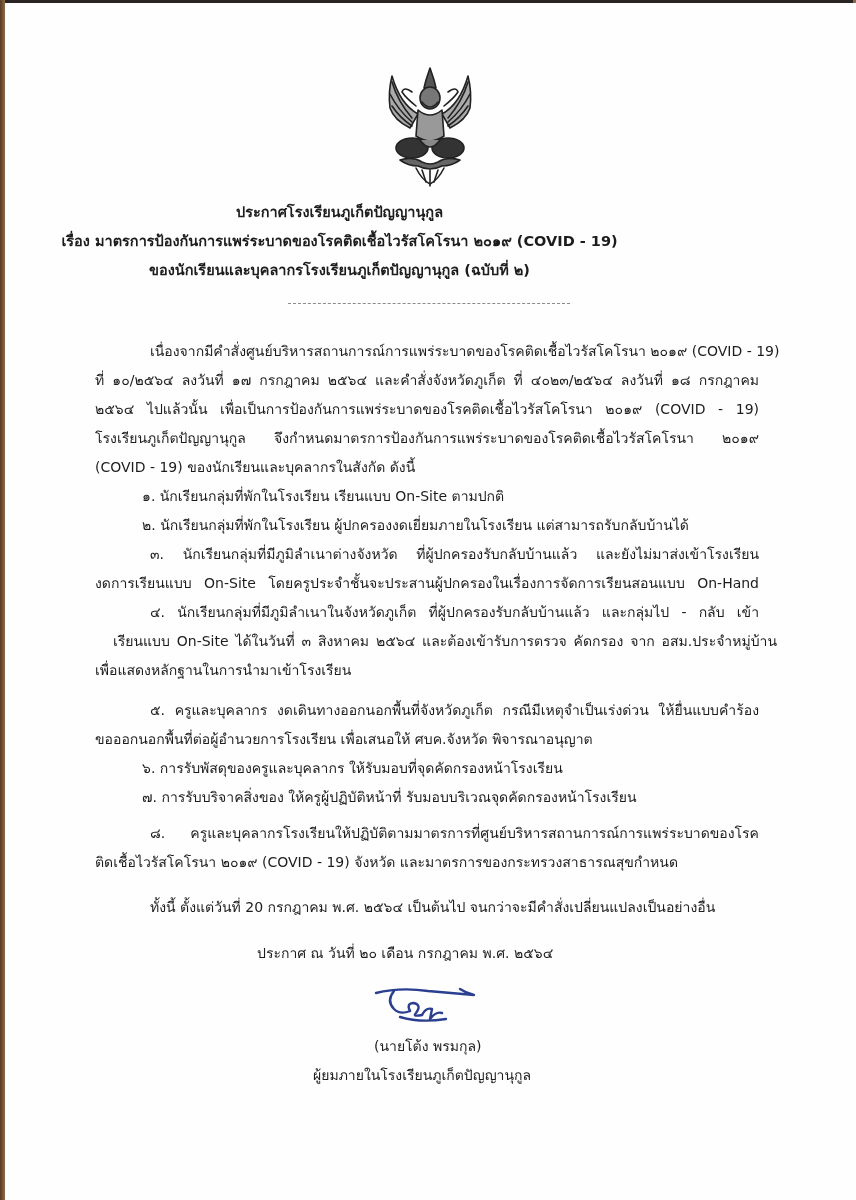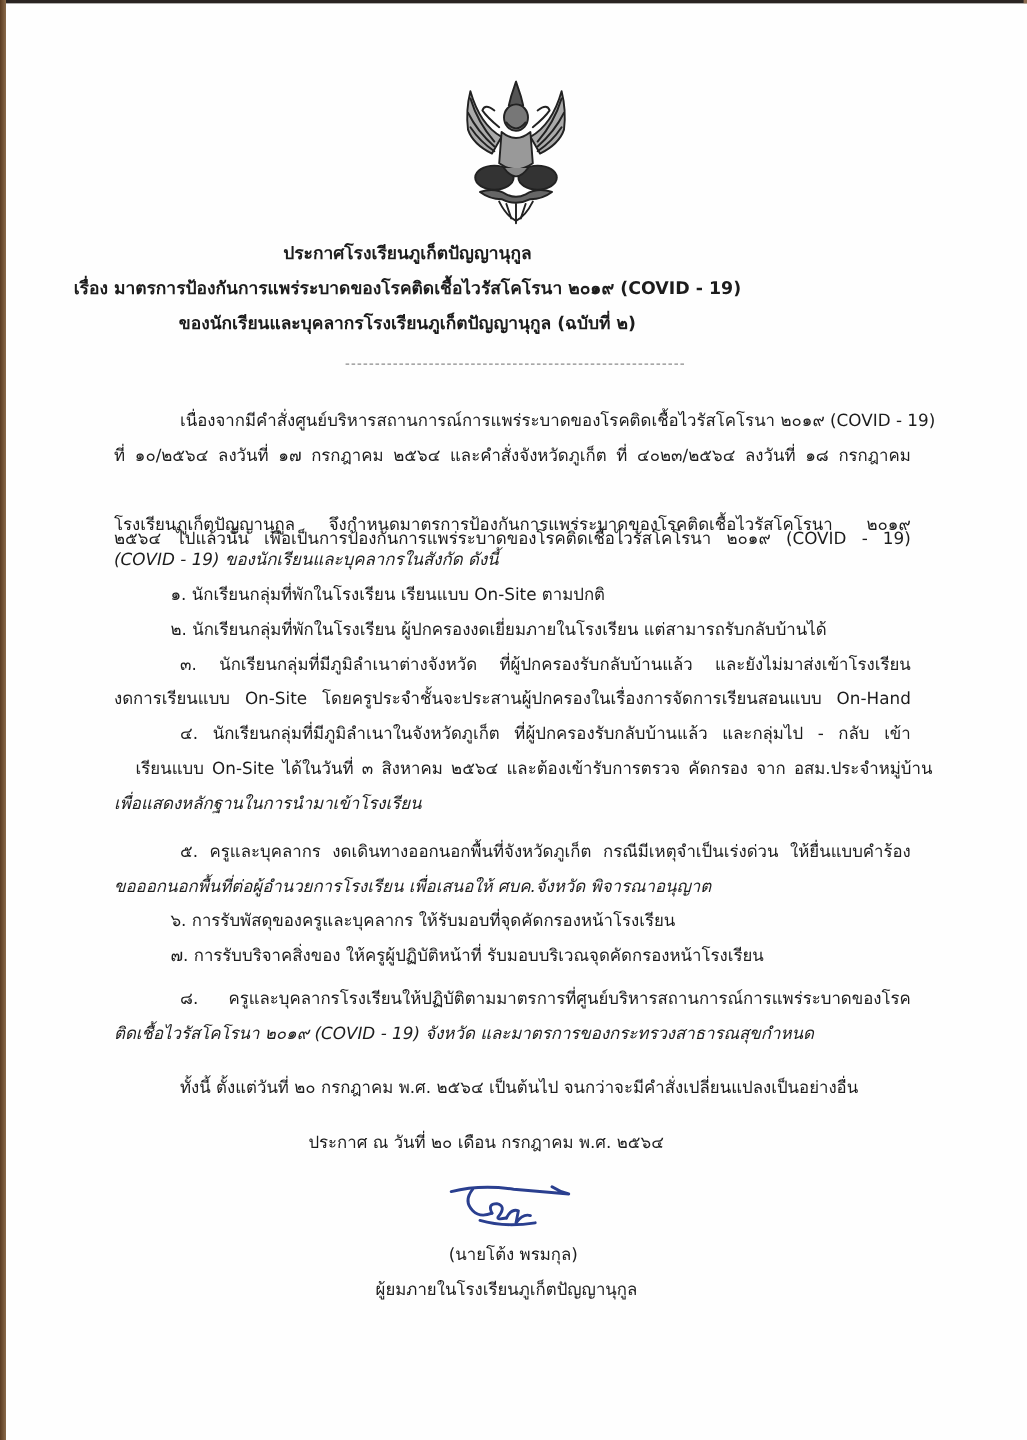--- a/index.html
+++ b/index.html
@@ -19,21 +19,21 @@
 
     .line { position: absolute; white-space: nowrap; font-size: 14px; line-height: 20px; letter-spacing: 0; }
     .center { left: 0; width: 679px; text-align: center; }
     .bold { font-weight: bold; }
     .title { font-size: 14.5px; }
 
     .separator { position: absolute; left: 288px; top: 303px; width: 282px; height: 0; border-top: 1px dashed #8a8a8a; }
 
     .justify { left: 95px; width: 664px; text-align: justify; text-align-last: justify; }
     .indent { left: 142px; }
-    .left95 { left: 95px; font-style: italic; }
+    .left95 { left: 95px; }
 
     .signature { position: absolute; left: 370px; top: 985px; width: 110px; height: 42px; }
   </style>
 </head>
 <body>
 
 <div class="frame-top"></div>
 <div class="frame-left"></div>
 <div class="frame-right"></div>
 
@@ -73,21 +73,21 @@
 </svg>
 
 <div class="line center bold title" style="top:202px;">ประกาศโรงเรียนภูเก็ตปัญญานุกูล</div>
 <div class="line center bold title" style="top:231px;">เรื่อง มาตรการป้องกันการแพร่ระบาดของโรคติดเชื้อไวรัสโคโรนา ๒๐๑๙ (COVID - 19)</div>
 <div class="line center bold title" style="top:260px;">ของนักเรียนและบุคลากรโรงเรียนภูเก็ตปัญญานุกูล (ฉบับที่ ๒)</div>
 
 <div class="separator"></div>
 
 <div class="line justify" style="left:150px; width:609px; top:341px;">เนื่องจากมีคำสั่งศูนย์บริหารสถานการณ์การแพร่ระบาดของโรคติดเชื้อไวรัสโคโรนา ๒๐๑๙ (COVID - 19)</div>
 <div class="line justify" style="top:370px;">ที่ ๑๐/๒๕๖๔ ลงวันที่ ๑๗ กรกฎาคม ๒๕๖๔ และคำสั่งจังหวัดภูเก็ต ที่ ๔๐๒๓/๒๕๖๔ ลงวันที่ ๑๘ กรกฎาคม</div>
-<div class="line justify" style="top:399px;margin-top:40px;">๒๕๖๔ ไปแล้วนั้น เพื่อเป็นการป้องกันการแพร่ระบาดของโรคติดเชื้อไวรัสโคโรนา ๒๐๑๙ (COVID - 19)</div>
+<div class="line justify" style="top:399px;">๒๕๖๔ ไปแล้วนั้น เพื่อเป็นการป้องกันการแพร่ระบาดของโรคติดเชื้อไวรัสโคโรนา ๒๐๑๙ (COVID - 19)</div>
 <div class="line justify" style="top:428px;">โรงเรียนภูเก็ตปัญญานุกูล จึงกำหนดมาตรการป้องกันการแพร่ระบาดของโรคติดเชื้อไวรัสโคโรนา ๒๐๑๙</div>
 <div class="line left95" style="top:457px;">(COVID - 19) ของนักเรียนและบุคลากรในสังกัด ดังนี้</div>
 
 <div class="line indent" style="top:486px;">๑. นักเรียนกลุ่มที่พักในโรงเรียน เรียนแบบ On-Site ตามปกติ</div>
 <div class="line indent" style="top:515px;">๒. นักเรียนกลุ่มที่พักในโรงเรียน ผู้ปกครองงดเยี่ยมภายในโรงเรียน แต่สามารถรับกลับบ้านได้</div>
 
 <div class="line justify" style="left:150px; width:609px; top:544px;">๓. นักเรียนกลุ่มที่มีภูมิลำเนาต่างจังหวัด ที่ผู้ปกครองรับกลับบ้านแล้ว และยังไม่มาส่งเข้าโรงเรียน</div>
 <div class="line justify" style="top:573px;">งดการเรียนแบบ On-Site โดยครูประจำชั้นจะประสานผู้ปกครองในเรื่องการจัดการเรียนสอนแบบ On-Hand</div>
 
 <div class="line justify" style="left:150px; width:609px; top:602px;">๔. นักเรียนกลุ่มที่มีภูมิลำเนาในจังหวัดภูเก็ต ที่ผู้ปกครองรับกลับบ้านแล้ว และกลุ่มไป - กลับ เข้า</div>
@@ -96,21 +96,21 @@
 
 <div class="line justify" style="left:150px; width:609px; top:700px;">๕. ครูและบุคลากร งดเดินทางออกนอกพื้นที่จังหวัดภูเก็ต กรณีมีเหตุจำเป็นเร่งด่วน ให้ยื่นแบบคำร้อง</div>
 <div class="line left95" style="top:729px;">ขอออกนอกพื้นที่ต่อผู้อำนวยการโรงเรียน เพื่อเสนอให้ ศบค.จังหวัด พิจารณาอนุญาต</div>
 
 <div class="line indent" style="top:758px;">๖. การรับพัสดุของครูและบุคลากร ให้รับมอบที่จุดคัดกรองหน้าโรงเรียน</div>
 <div class="line indent" style="top:787px;">๗. การรับบริจาคสิ่งของ ให้ครูผู้ปฏิบัติหน้าที่ รับมอบบริเวณจุดคัดกรองหน้าโรงเรียน</div>
 
 <div class="line justify" style="left:150px; width:609px; top:823px;">๘. ครูและบุคลากรโรงเรียนให้ปฏิบัติตามมาตรการที่ศูนย์บริหารสถานการณ์การแพร่ระบาดของโรค</div>
 <div class="line left95" style="top:852px;">ติดเชื้อไวรัสโคโรนา ๒๐๑๙ (COVID - 19) จังหวัด และมาตรการของกระทรวงสาธารณสุขกำหนด</div>
 
-<div class="line" style="left:150px; top:897px;">ทั้งนี้ ตั้งแต่วันที่ ๒๐ กรกฎาคม พ.ศ. ๒๕๖๔ เป็นต้นไป จนกว่าจะมีคำสั่งเปลี่ยนแปลงเป็นอย่างอื่น</div>
+<div class="line" style="left:150px; top:897px;">ทั้งนี้ ตั้งแต่วันที่ 20 กรกฎาคม พ.ศ. ๒๕๖๔ เป็นต้นไป จนกว่าจะมีคำสั่งเปลี่ยนแปลงเป็นอย่างอื่น</div>
 
 <div class="line" style="left:257px; top:943px;">ประกาศ ณ วันที่ ๒๐ เดือน กรกฎาคม พ.ศ. ๒๕๖๔</div>
 
 <svg class="signature" viewBox="0 0 110 42">
   <g fill="none" stroke="#2a3f8f" stroke-width="2.4" stroke-linecap="round" stroke-linejoin="round">
     <path d="M6 8 Q30 2 58 6 Q82 8 104 10 Q96 8 90 4"></path>
     <path d="M24 6 Q16 16 24 24 Q30 30 40 26"></path>
     <path d="M40 26 Q36 18 44 18 Q52 20 46 28 Q42 32 52 30"></path>
     <path d="M52 30 Q56 22 62 24 L60 34 Q66 26 72 28"></path>
     <path d="M30 32 Q50 38 76 34"></path>

